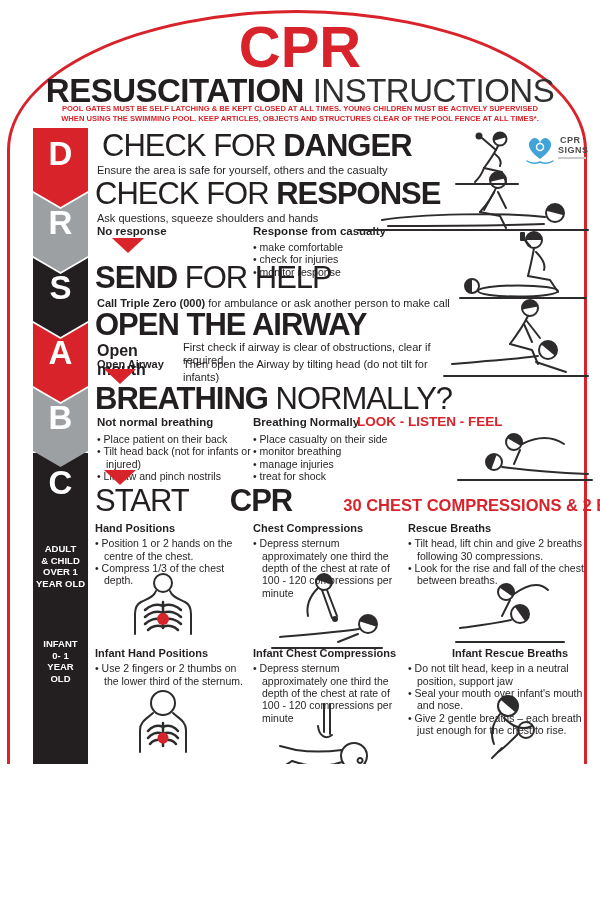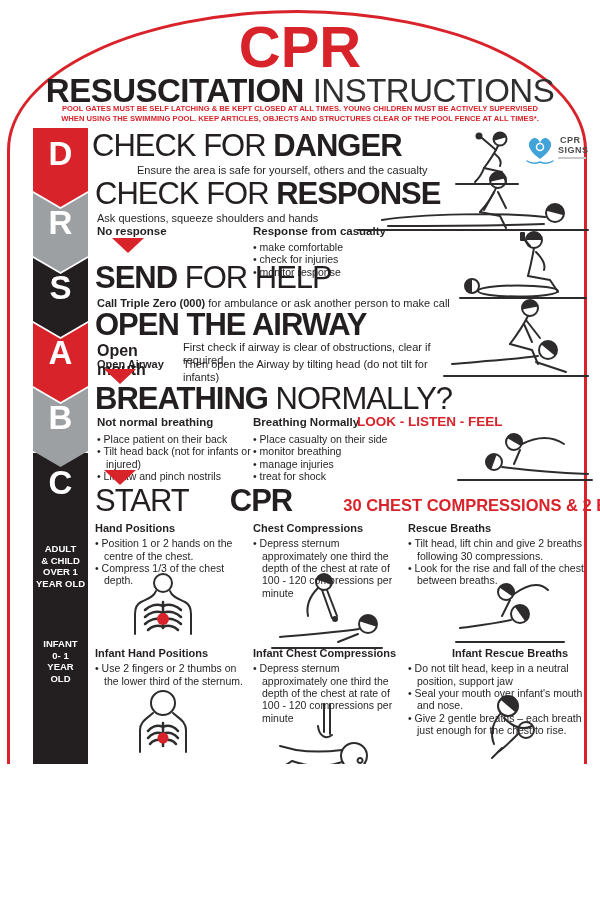--- a/index.html
+++ b/index.html
@@ -99,22 +99,22 @@
       <div>INFANT</div>
       <div>0- 1</div>
       <div>YEAR</div>
       <div>OLD</div>
     </div>
     <div class="chev-final">
         <span class="chev-letter">D</span>
       </div>
   </div>
 
-  <div class="h" style="left:92px;top:130px;"><span class="hl">CHECK FOR </span><span class="hw">DANGER</span></div>
-  <div class="sub" style="left:97px;top:164px;margin-left:40px;">Ensure the area is safe for yourself, others and the casualty</div>
+  <div class="h" style="left:102px;top:130px;"><span class="hl">CHECK FOR </span><span class="hw">DANGER</span></div>
+  <div class="sub" style="left:97px;top:164px;">Ensure the area is safe for yourself, others and the casualty</div>
 
   <div class="h" style="left:95px;top:178px;"><span class="hl">CHECK FOR </span><span class="hw">RESPONSE</span></div>
   <div class="sub" style="left:97px;top:212px;">Ask questions, squeeze shoulders and hands</div>
   <div class="lbl" style="position:absolute;left:97px;top:225px;">No response</div>
   <div class="arrow" style="left:112px;top:238px;"></div>
   <div class="col" style="left:253px;top:225px;width:160px;">
     <div class="lbl">Response from casualty</div>
     <ul class="blt">
       <li>make comfortable</li>
       <li>check for injuries</li>

